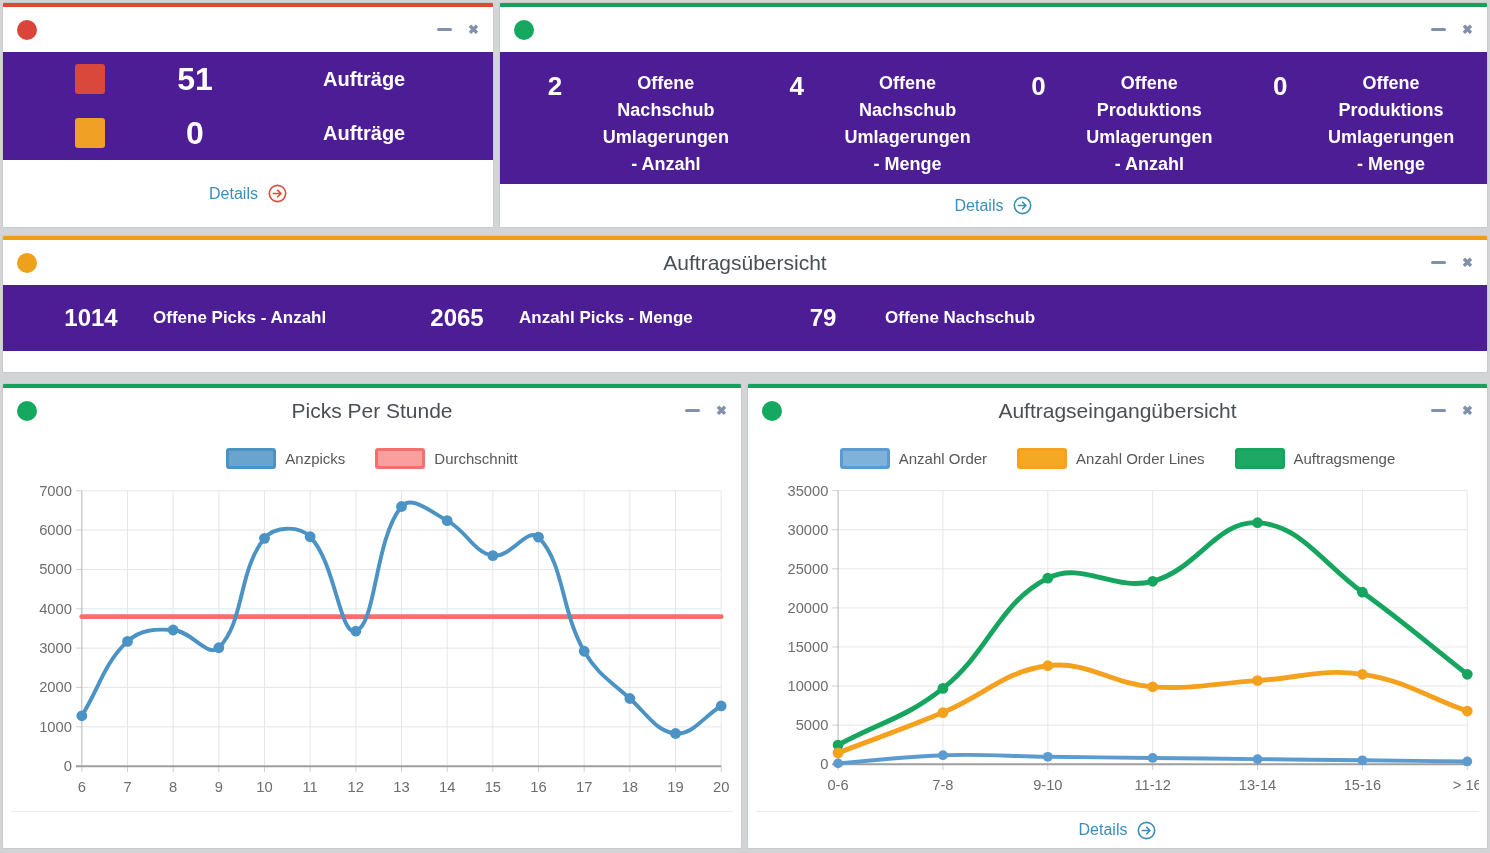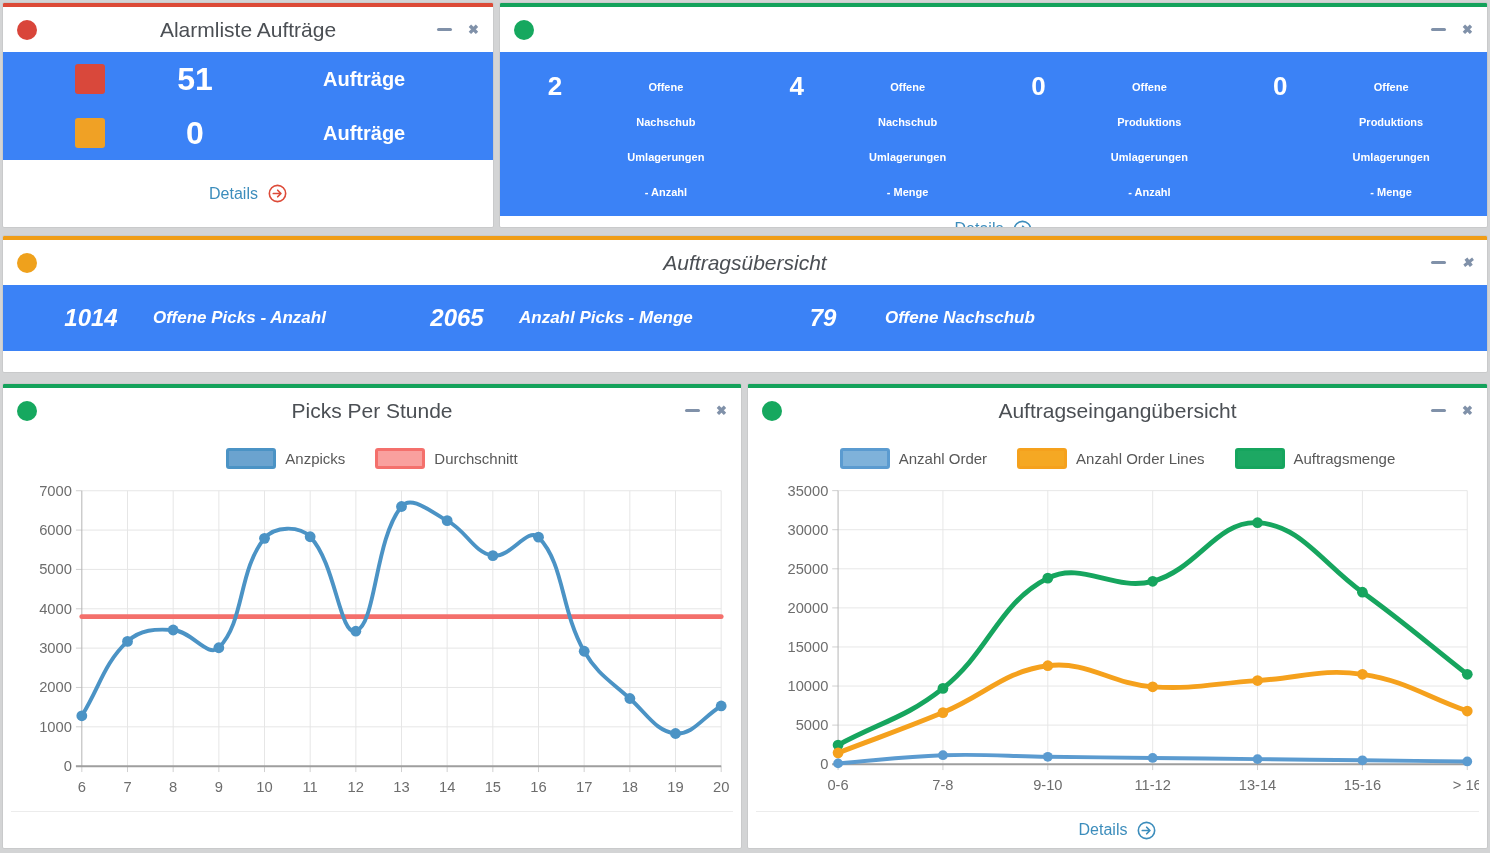--- a/index.html
+++ b/index.html
@@ -5,21 +5,21 @@
   * { box-sizing: border-box; margin: 0; padding: 0; }
   html,body { width: 1490px; height: 853px; }
   body {
     background: #d3d4d5;
     font-family: "Liberation Sans", sans-serif;
     overflow: hidden;
   }
   .dashboard { padding: 2px; height: 100%; display: flex; flex-direction: column; }
   .row { display: flex; gap: 5px; }
   .row1 { height: 226px; margin-bottom: 7px; }
-  .row2 { height: 138px; margin-bottom: 10px; font-style: italic; }
+  .row2 { height: 138px; margin-bottom: 10px; }
   .row3 { height: 466px; }
   .panel {
     background: #ffffff;
     border: 1px solid #c9cacb;
     border-radius: 2px;
     display: flex; flex-direction: column;
     overflow: hidden;
   }
   .panel-alarm { width: 492px; }
   .panel-uml { flex: 1; }
@@ -33,34 +33,34 @@
   .status-dot { width: 20px; height: 20px; border-radius: 50%; flex: none; }
   .panel-title {
     position: absolute; left: 60px; right: 60px; text-align: center;
     font-size: 21px; font-weight: 400; color: #4b4f54;
     white-space: nowrap;
   }
   .window-controls { margin-left: auto; display: flex; align-items: center; gap: 16px; z-index: 2; }
   .ctl-min { width: 15px; height: 3px; background: #8091a9; border-radius: 1.5px; cursor: pointer; }
   .ctl-close { color: #8091a9; font-size: 13px; font-weight: 700; cursor: pointer; line-height: 1; }
 
-  .stat-area { background: #3b82f6; color: #fff; }
+  .stat-area { background: #4c1d95; color: #fff; }
 
   
   .alarm-body { flex: 1; display: flex; flex-direction: column; justify-content: center; }
   .alarm-row { display: flex; align-items: center; height: 54px; padding-left: 72px; }
   .alarm-sq { width: 30px; height: 30px; border-radius: 3px; flex: none; }
   .alarm-val { width: 180px; text-align: center; font-size: 32px; font-weight: 700; }
   .alarm-label { font-size: 20px; font-weight: 700; margin-left: 38px; }
 
   
   .uml-body { flex: 1; display: flex; padding: 18px 10px 6px; }
   .u-stat { flex: 1; display: flex; justify-content: center; }
   .u-value { width: 70px; text-align: center; font-size: 26px; font-weight: 700; padding-top: 1px; }
-  .u-label { width: 152px; text-align: center; font-size: 11px; font-weight: 600; line-height: 35px; white-space: pre-line; }
+  .u-label { width: 152px; text-align: center; font-size: 18px; font-weight: 600; line-height: 27px; white-space: pre-line; }
 
   
   .over-body { height: 66px; flex: none; display: flex; align-items: center; padding-left: 32px; }
   .o-stat { width: 366px; display: flex; align-items: center; }
   .o-value { width: 112px; text-align: center; font-size: 24px; font-weight: 700; }
   .o-label { font-size: 17px; font-weight: 600; margin-left: 6px; }
 
   
   .panel-footer { flex: 1; display: flex; align-items: center; justify-content: center; gap: 10px; min-height: 26px; }
   .panel-footer.bordered { border-top: 1px solid #ececec; flex: none; height: 37px; margin-top: auto; }
@@ -81,21 +81,20 @@
 <body>
 
 <div class="dashboard">
 
   <div class="row row1">
 
     <section class="panel panel-alarm">
       <div class="accent-bar" style="background: rgb(220, 74, 55);"></div>
       <div class="panel-header">
         <span class="status-dot" style="background: rgb(217, 69, 58);"></span>
-        <h2 class="panel-title">Alarmliste Aufträge</h2>
         <div class="window-controls">
           <span class="ctl-min"></span>
           <span class="ctl-close">✖</span>
         </div>
       </div>
       <div class="stat-area alarm-body">
         <div class="alarm-row">
           <span class="alarm-sq" style="background: rgb(217, 72, 59);"></span>
           <span class="alarm-val">51</span>
           <span class="alarm-label">Aufträge</span>

